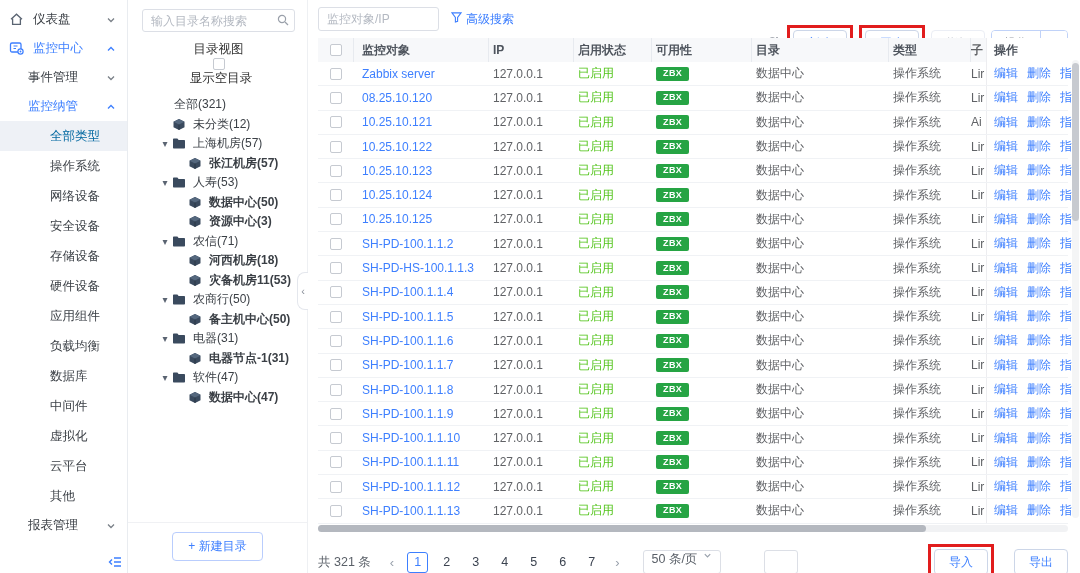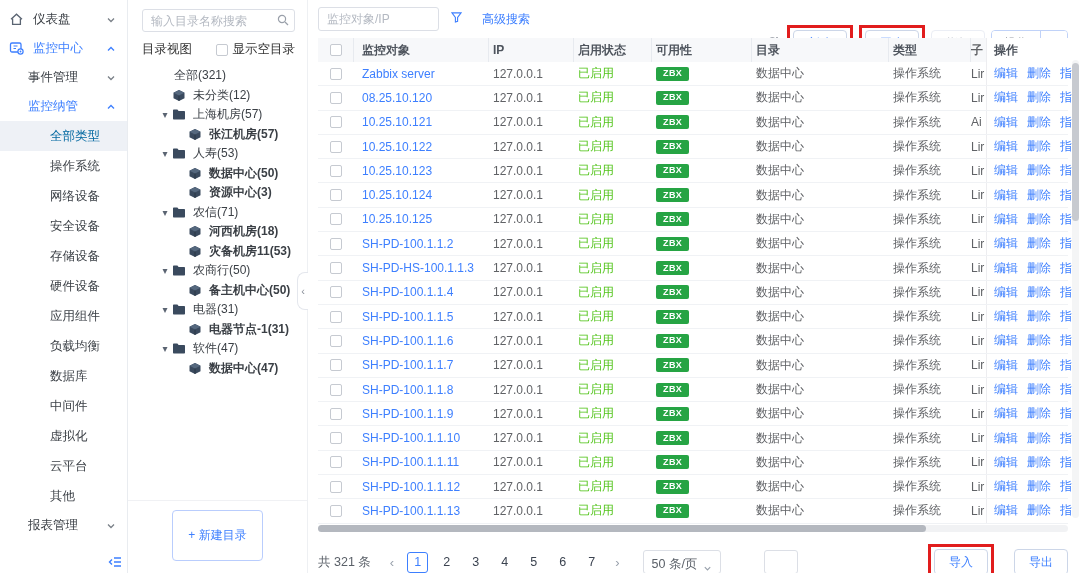--- a/index.html
+++ b/index.html
@@ -23,40 +23,40 @@
   .sb-item.active .sb-chev { color:#3d7fff; }
   .sb-chev svg { width:10px; height:10px; }
   .sb-collapse { position:absolute; right:5px; bottom:4px; color:#3d7fff; cursor:pointer; display:flex; }
   .sb-collapse svg { width:14px; height:14px; }
   
   .tree-panel { width:180px; flex:none; border-right:1px solid #eef0f3; position:relative; display:flex; flex-direction:column; }
   .tree-search { margin:9px 12px 0 14px; position:relative; }
   .tree-search input { width:100%; height:23px; border:1px solid #dcdfe6; border-radius:3px; padding:0 22px 0 8px; font-size:12px; color:#333; outline:none; }
   .tree-search input::placeholder { color:#b4b9c2; }
   .tree-search .mag { position:absolute; right:6px; top:5px; }
-  .tree-head { display:flex; align-items:center; margin:9px 12px 4px 14px; font-size:12.5px; color:#333; }
+  .tree-head { display:flex; align-items:center; margin:9px 12px 4px 14px; font-size:12.5px; color:#333;flex-direction:column; }
   .tree-head .spacer { flex:1; }
   .cbox { width:12px; height:12px; border:1px solid #c6cad1; border-radius:2px; background:#fff; display:inline-block; }
   .tree-head .cb-label { margin-left:5px; color:#333; }
   .tree { flex:1; overflow:hidden; padding-top:4px; }
   .tree-node { height:19.5px; display:flex; align-items:center; cursor:pointer; color:#3a3f45; font-size:12px; }
   .tree-node .caret { width:14px; text-align:center; color:#5a6472; font-size:10px; margin-left:30px; }
   .tree-node.lv0 { padding-left:46px; }
   .tree-node.lv2 { padding-left:60px;font-weight:bold; }
   .t-icon { width:14px; height:13px; margin-right:7px; display:flex; align-items:center; }
   .t-icon svg { width:14px; height:13px; }
   .tree-footer { border-top:1px solid #f0f1f4; padding:9px 0 12px; text-align:center; }
-  .new-dir-btn { display:inline-block; border:1px solid #b9cdfd; color:#3d7fff; background:#fff; border-radius:4px; font-size:12px; padding:16px 15px; cursor:pointer; }
+  .new-dir-btn { display:inline-block; border:1px solid #b9cdfd; color:#3d7fff; background:#fff; border-radius:4px; font-size:12px; padding:5px 15px; cursor:pointer; }
   .panel-handle { position:absolute; right:-1px; top:272px; width:11px; height:38px; background:#fff; border:1px solid #e4e7ed; border-right:none; border-radius:8px 0 0 8px; display:flex; align-items:center; justify-content:center; color:#8a909a; font-size:11px; cursor:pointer; }
   
   .main { flex:1; display:flex; flex-direction:column; padding:0 12px 0 10px; min-width:0; }
   .toolbar { height:38px; display:flex; align-items:center; flex:none; }
   .toolbar input { width:121px; height:24px; border:1px solid #dcdfe6; border-radius:3px; padding:0 8px; font-size:12px; outline:none; }
   .toolbar input::placeholder { color:#b4b9c2; }
-  .adv-search { display:flex; align-items:center; margin-left:12px; color:#3d7fff; cursor:pointer; gap:20px; font-size:12px; }
+  .adv-search { display:flex; align-items:center; margin-left:12px; color:#3d7fff; cursor:pointer; gap:4px; font-size:12px; }
   .toolbar-right { margin-left:auto; display:flex; align-items:center; gap:6px;margin-top:48px; }
   .refresh { color:#8a909a; cursor:pointer; display:flex; margin-right:2px; }
   .refresh svg { width:14px; height:14px; }
   .btn { height:26px; padding:0 14px; border:1px solid #ccd6e8; background:#fff; border-radius:4px; font-size:12px; cursor:pointer; color:#3d7fff; font-family:inherit; }
   .btn.disabled { color:#c0c4cc; border-color:#ebeef5; cursor:not-allowed; }
   .btn-group { display:inline-flex; border:1px solid #c0d2f8; border-radius:4px; overflow:hidden; height:26px; }
   .btn-group .seg { display:flex; align-items:center; padding:0 12px; background:#fff; cursor:pointer; color:#3b4350; font-size:12px; }
   .btn-group .seg + .seg { border-left:1px solid #c0d2f8; padding:0 8px; color:#3d7fff; }
   .annot { border:3px solid #e11d1d; padding:2px 3px; display:inline-flex; }
   
@@ -84,21 +84,21 @@
   .h-scroll { height:7px; margin-top:1px; background:#f1f2f4; border-radius:4px; position:relative; flex:none; }
   .h-scroll .thumb { position:absolute; left:0; top:0; height:7px; width:81%; background:#b4b8bf; border-radius:4px; }
   .v-scroll { position:absolute; right:1px; top:60px; width:7px; height:458px; background:#f4f5f6; border-radius:4px; }
   .v-scroll .thumb { position:absolute; top:3px; left:0; width:7px; height:158px; background:#c7cad0; border-radius:4px; }
   
   .footer { flex:1; display:flex; align-items:center; gap:4px; color:#5a6068; font-size:12.5px; padding-top:2px; }
   .total { margin-right:10px; }
   .pg-arrow { color:#98a0ab; padding:0 5px; cursor:pointer; font-size:13px; }
   .page { min-width:21px; height:21px; display:inline-flex; align-items:center; justify-content:center; margin:0 4px; border-radius:3px; cursor:pointer; color:#3b4350; }
   .page.active { border:1px solid #3d7fff; color:#3d7fff; }
-  .page-size { display:inline-flex; align-items:flex-end; gap:6px; border:1px solid #dcdfe6; border-radius:3px; height:24px; padding:0 8px; margin-left:14px; color:#5a6068; cursor:pointer; }
+  .page-size { display:inline-flex; align-items:flex-start; gap:6px; border:1px solid #dcdfe6; border-radius:3px; height:24px; padding:0 8px; margin-left:14px; color:#5a6068; cursor:pointer; }
   .goto-label { margin-left:10px; color:#8a909a;margin-top:40px; }
   .goto-input { width:34px; height:24px; border:1px solid #dcdfe6; border-radius:3px; outline:none; padding:0 4px; font-size:12px; }
   .footer-right { margin-left:auto; display:flex; align-items:center; gap:20px; }
 </style>
 </head>
 <body>
 
 <div class="app">
 
   <aside class="sidebar">

